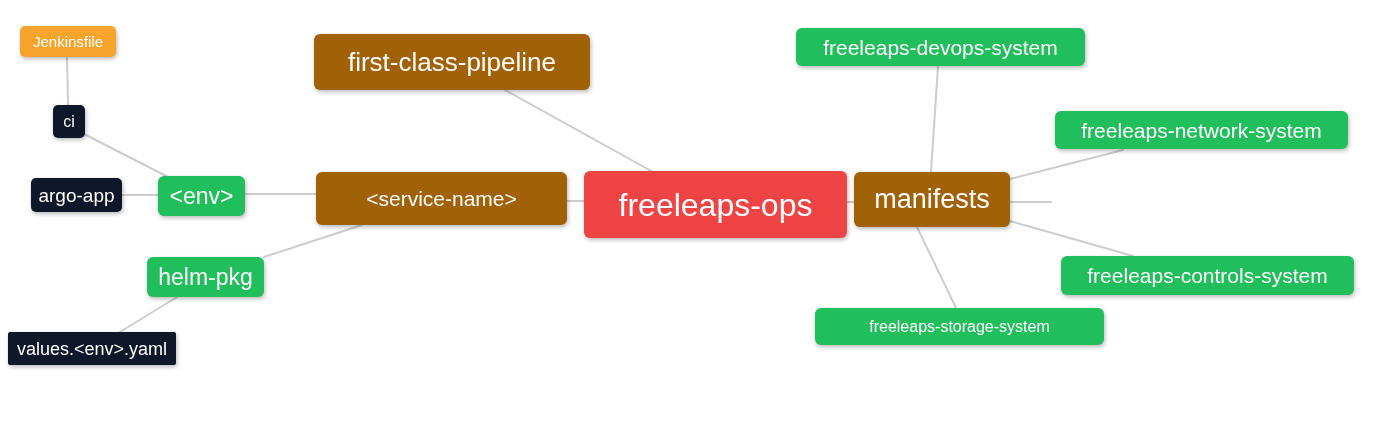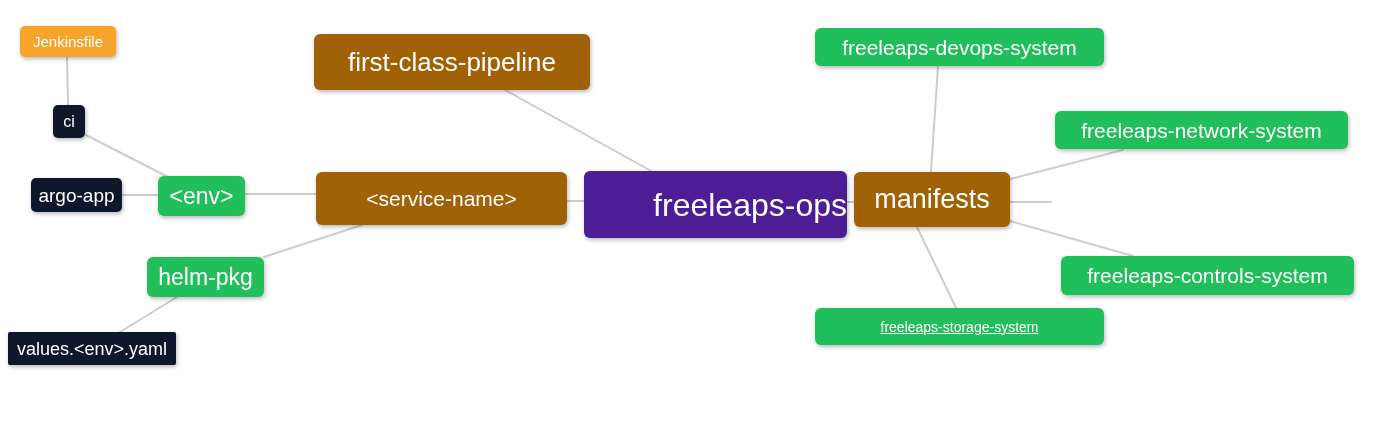--- a/index.html
+++ b/index.html
@@ -33,42 +33,42 @@
     justify-content: center;
     box-sizing: border-box;
     color: #ffffff;
     border-radius: 6px;
     box-shadow: 1px 2px 4px rgba(0,0,0,0.28);
     white-space: nowrap;
     cursor: pointer;
     user-select: none;
   }
   .node span { display: block; line-height: 1; }
-  .c-dark   { background: #4c1d95; justify-content: flex-end; }
+  .c-dark   { background: #ef4444; }
   .c-blue   { background: #a16207; }
   .c-green  { background: #21bf5b; }
   .c-red    { background: #0f172a; }
   .c-orange { background: #f6a42b; }
 
   
   .n-jenkinsfile { left: 20px;   top: 26px;  width: 96px;  height: 31px; font-size: 15px; border-radius: 5px; }
   .n-ci          { left: 53px;   top: 105px; width: 32px;  height: 33px; font-size: 16px; border-radius: 5px; }
   .n-argo-app    { left: 31px;   top: 178px; width: 91px;  height: 34px; font-size: 19px; border-radius: 5px; }
   .n-env         { left: 158px;  top: 176px; width: 87px;  height: 40px; font-size: 23px; }
   .n-helm-pkg    { left: 147px;  top: 257px; width: 117px; height: 40px; font-size: 23px; }
   .n-values      { left: 8px;    top: 332px; width: 168px; height: 33px; font-size: 18px; border-radius: 2px; }
   .n-pipeline    { left: 314px;  top: 34px;  width: 276px; height: 56px; font-size: 26px; }
   .n-service     { left: 316px;  top: 172px; width: 251px; height: 53px; font-size: 21px; }
   .n-root        { left: 584px;  top: 171px; width: 263px; height: 67px; font-size: 32px; }
   .n-manifests   { left: 854px;  top: 172px; width: 156px; height: 55px; font-size: 27px; }
-  .n-devops      { left: 796px;  top: 28px;  width: 289px; height: 38px; font-size: 21px; margin-left: 19px; }
+  .n-devops      { left: 796px;  top: 28px;  width: 289px; height: 38px; font-size: 21px; }
   .n-network     { left: 1055px; top: 111px; width: 293px; height: 38px; font-size: 21px; }
   .n-monitoring  { left: 1051px; top: 184px; width: 322px; height: 39px; font-size: 21px; }
   .n-controls    { left: 1061px; top: 256px; width: 293px; height: 39px; font-size: 21px; }
-  .n-storage     { left: 815px;  top: 308px; width: 289px; height: 37px; font-size: 14px; text-decoration: underline; }
+  .n-storage     { left: 815px;  top: 308px; width: 289px; height: 37px; font-size: 16px; }
 </style>
 </head>
 <body>
 
 <div class="canvas">
 
   <svg class="edges-svg" width="1390" height="421">
     <line x1="67" y1="57" x2="68" y2="105"></line>
     <line x1="86" y1="135" x2="168" y2="177"></line>
     <line x1="122" y1="195" x2="158" y2="195"></line>

